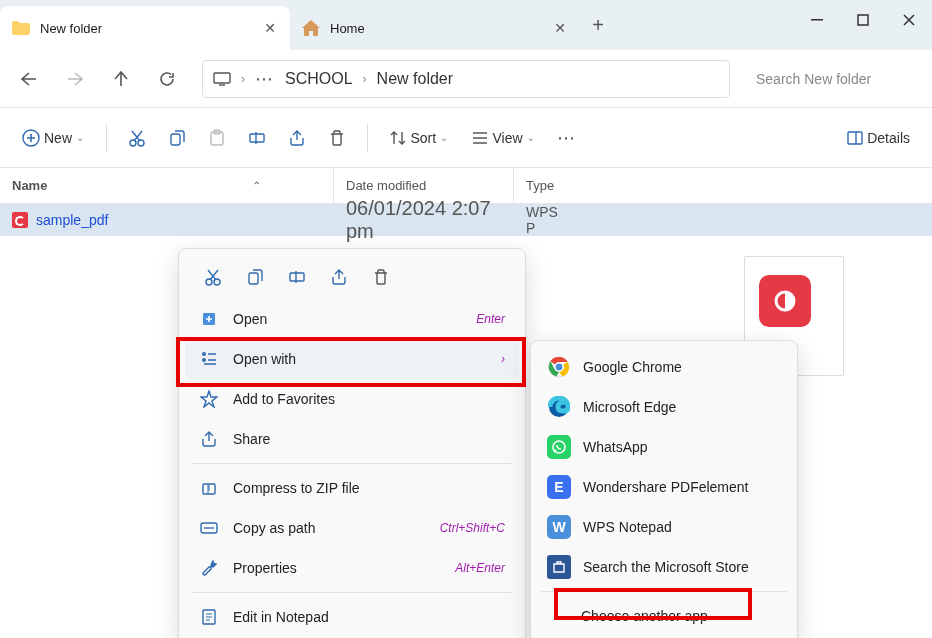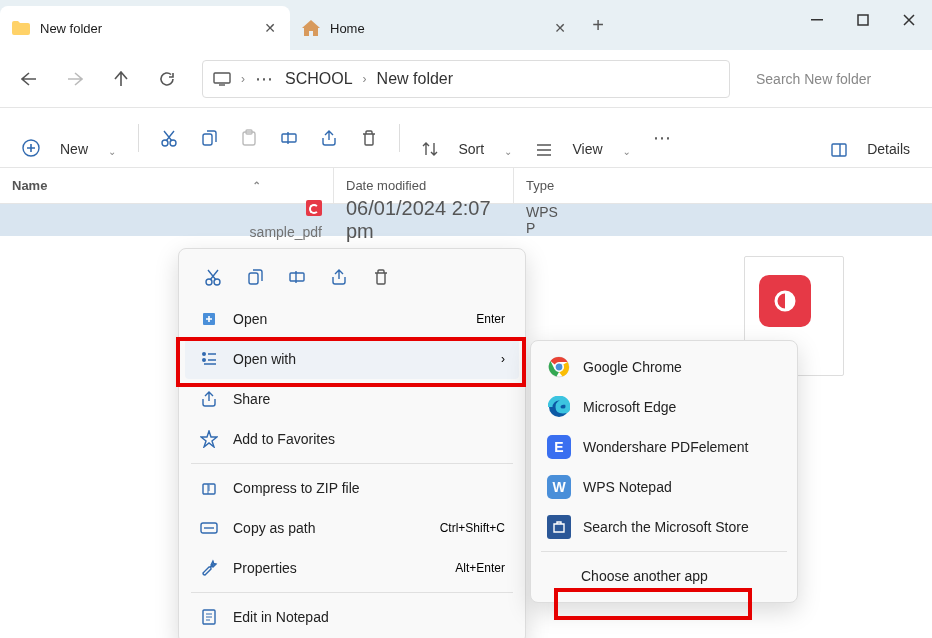--- a/index.html
+++ b/index.html
@@ -16,46 +16,46 @@
     .win-btn { width: 46px; height: 32px; display: flex; align-items: center; justify-content: center; color: #333; cursor: pointer; margin-top: -10px; }
 
     .navbar { height: 58px; background: #fff; display: flex; align-items: center; padding: 0 8px; gap: 4px; border-bottom: 1px solid #e5e5e5; }
     .nav-btn { width: 42px; height: 38px; display: flex; align-items: center; justify-content: center; color: #555; cursor: pointer; border-radius: 4px; }
     .addr { flex: 1; height: 38px; border: 1px solid #ddd; border-radius: 4px; display: flex; align-items: center; padding: 0 10px; gap: 10px; margin: 0 10px; }
     .addr-part { font-size: 16px; color: #333; }
     .chev { color: #888; font-size: 12px; }
     .search { width: 180px; height: 38px; display: flex; align-items: center; padding: 0 12px; color: #888; font-size: 14px; }
 
     .toolbar { height: 60px; background: #fff; display: flex; align-items: center; padding: 0 12px; gap: 4px; border-bottom: 1px solid #e5e5e5; }
-    .tb-btn { height: 38px; padding: 0 10px; display: flex; align-items: flex-end; gap: 20px; color: #333; cursor: pointer; border-radius: 4px; font-size: 14px; }
+    .tb-btn { height: 38px; padding: 0 10px; display: flex; align-items: center; gap: 4px; color: #333; cursor: pointer; border-radius: 4px; font-size: 14px; }
     .tb-icon { width: 36px; height: 36px; display: flex; align-items: center; justify-content: center; }
     .tb-sep { width: 1px; height: 28px; background: #ddd; margin: 0 8px; }
     .spacer { flex: 1; }
 
     .headers { height: 36px; display: flex; align-items: center; border-bottom: 1px solid #e5e5e5; background: #fff; }
     .col { padding: 0 12px; font-size: 13px; color: #555; display: flex; align-items: center; height: 100%; border-right: 1px solid #e5e5e5; }
     .col-name { width: 334px; font-weight: bold; }
     .col-date { width: 180px; }
     .col-type { width: 60px; border-right: none; }
 
     .filerow { height: 32px; display: flex; align-items: center; background: #d9e5f0; }
-    .fr-name { width: 334px; padding: 0 12px; display: flex; align-items: flex-end; gap: 8px; font-size: 14px; color: #737373; flex-direction: column; }
+    .fr-name { width: 334px; padding: 0 12px; display: flex; align-items: center; gap: 8px; font-size: 14px; color: #1d4ed8; }
     .fr-date { width: 180px; padding: 0 12px; font-size: 20px; color: #555; }
     .fr-type { width: 60px; padding: 0 12px; font-size: 14px; color: #555; }
     .pdf-icn { width: 16px; height: 16px; background: #e63946; border-radius: 2px; position: relative; }
     .pdf-icn::after { content: ''; position: absolute; top: 4px; left: 3px; width: 6px; height: 6px; border: 2px solid #fff; border-radius: 50%; border-right-color: transparent; }
 
     .ctx-menu { position: absolute; left: 178px; top: 248px; width: 348px; background: #f9f9f9; border: 1px solid #ddd; border-radius: 8px; box-shadow: 0 8px 24px rgba(0,0,0,0.15); padding: 6px; z-index: 10; }
     .ctx-icons { display: flex; gap: 18px; padding: 10px 16px; }
     .ctx-icn { width: 24px; height: 24px; display: flex; align-items: center; justify-content: center; color: #316ab0; cursor: pointer; }
     .ctx-item { height: 40px; display: flex; align-items: center; padding: 0 14px; gap: 14px; border-radius: 4px; cursor: pointer; }
     .ctx-item.hover { background: #eef2f7; }
     .ctx-item-icn { width: 20px; height: 20px; display: flex; align-items: center; justify-content: center; color: #316ab0; }
     .ctx-label { font-size: 14px; color: #222; flex: 1; }
-    .ctx-accel { font-size: 12px; color: #000000; }
+    .ctx-accel { font-size: 12px; color: #a21caf; font-style: italic; }
     .ctx-sep { height: 1px; background: #e0e0e0; margin: 4px 6px; }
     .hl-red { position: absolute; border: 4px solid #e60000; pointer-events: none; z-index: 50; }
 
     .sub-menu { position: absolute; left: 530px; top: 340px; width: 268px; background: #f9f9f9; border: 1px solid #ddd; border-radius: 8px; box-shadow: 0 8px 24px rgba(0,0,0,0.15); padding: 6px 4px; z-index: 20; }
     .sub-item { height: 40px; display: flex; align-items: center; padding: 0 12px; gap: 12px; border-radius: 4px; cursor: pointer; font-size: 14px; color: #222; text-align: right; }
     .sub-icn { width: 24px; height: 24px; border-radius: 4px; display: flex; align-items: center; justify-content: center; font-size: 14px; color: #fff; font-weight: bold; }
 
     .preview { position: absolute; right: 88px; top: 256px; width: 100px; height: 120px; background: #fff; border: 1px solid #ddd; border-radius: 2px; }
     .preview-badge { position: absolute; top: 18px; left: 14px; width: 52px; height: 52px; background: #e63946; border-radius: 10px; display: flex; align-items: center; justify-content: center; }
 
@@ -287,32 +287,32 @@
           <circle cx="4" cy="9" r="2" fill="#316ab0"></circle>
           <path d="M8 3 H16 M8 9 H16 M4 13 H16" stroke="#316ab0" stroke-width="1.6"></path>
         </svg>
       </span>
     <span class="ctx-label">Open with</span>
     <span class="ctx-accel">›</span>
   </div>
   <div class="ctx-item">
     <span class="ctx-item-icn">
         <svg width="18" height="18">
+          <path d="M9 1 L11 7 L17 7 L12 11 L14 17 L9 13 L4 17 L6 11 L1 7 L7 7 Z" fill="none" stroke="#316ab0" stroke-width="1.4"></path>
+        </svg>
+      </span>
+    <span class="ctx-label">Add to Favorites</span>
+  </div>
+  <div class="ctx-item">
+    <span class="ctx-item-icn">
+        <svg width="18" height="18">
           <path d="M3 9 v5 a2 2 0 0 0 2 2 h8 a2 2 0 0 0 2-2 v-5 M9 2 v9 M5 6 L9 2 L13 6" fill="none" stroke="#316ab0" stroke-width="1.4"></path>
         </svg>
       </span>
     <span class="ctx-label">Share</span>
-  </div>
-  <div class="ctx-item">
-    <span class="ctx-item-icn">
-        <svg width="18" height="18">
-          <path d="M9 1 L11 7 L17 7 L12 11 L14 17 L9 13 L4 17 L6 11 L1 7 L7 7 Z" fill="none" stroke="#316ab0" stroke-width="1.4"></path>
-        </svg>
-      </span>
-    <span class="ctx-label">Add to Favorites</span>
   </div>
   <div class="ctx-sep"></div>
   <div class="ctx-item">
     <span class="ctx-item-icn">
         <svg width="16" height="16">
           <rect x="2" y="4" width="12" height="10" rx="1" fill="none" stroke="#316ab0" stroke-width="1.4"></rect>
           <path d="M7 4 V14 M7 6 H9 M7 8 H9 M7 10 H9" stroke="#316ab0" stroke-width="1"></path>
         </svg>
       </span>
     <span class="ctx-label">Compress to ZIP file</span>
@@ -368,20 +368,30 @@
   <div class="sub-item">
     <span class="sub-icn">
         <svg width="22" height="22">
           <circle cx="11" cy="11" r="10" fill="#0c59a4"></circle>
           <path d="M2 11 a9 9 0 0 1 18 0 q0 4-5 4 q-5 0-5-4 q0-5 7-5" fill="none" stroke="#3cc4e0" stroke-width="5"></path>
         </svg>
       </span>
     <span>Microsoft Edge</span>
   </div>
   <div class="sub-item">
+    <span class="sub-icn" style="background:#25d366;border-radius:5px">
+        <svg width="16" height="16">
+          <circle cx="8" cy="8" r="6" fill="none" stroke="#fff" stroke-width="1.6"></circle>
+          <path d="M3 13 L5 11" stroke="#fff" stroke-width="1.6"></path>
+          <path d="M6 6 q0 4 4 4" fill="none" stroke="#fff" stroke-width="1.6"></path>
+        </svg>
+      </span>
+    <span>WhatsApp</span>
+  </div>
+  <div class="sub-item">
     <span class="sub-icn" style="background:#3a6ff0;border-radius:5px">E</span>
     <span>Wondershare PDFelement</span>
   </div>
   <div class="sub-item">
     <span class="sub-icn" style="background:#4a8fd9;border-radius:5px">W</span>
     <span>WPS Notepad</span>
   </div>
   <div class="sub-item">
     <span class="sub-icn" style="background:#2b5797;border-radius:3px">
         <svg width="14" height="14">

